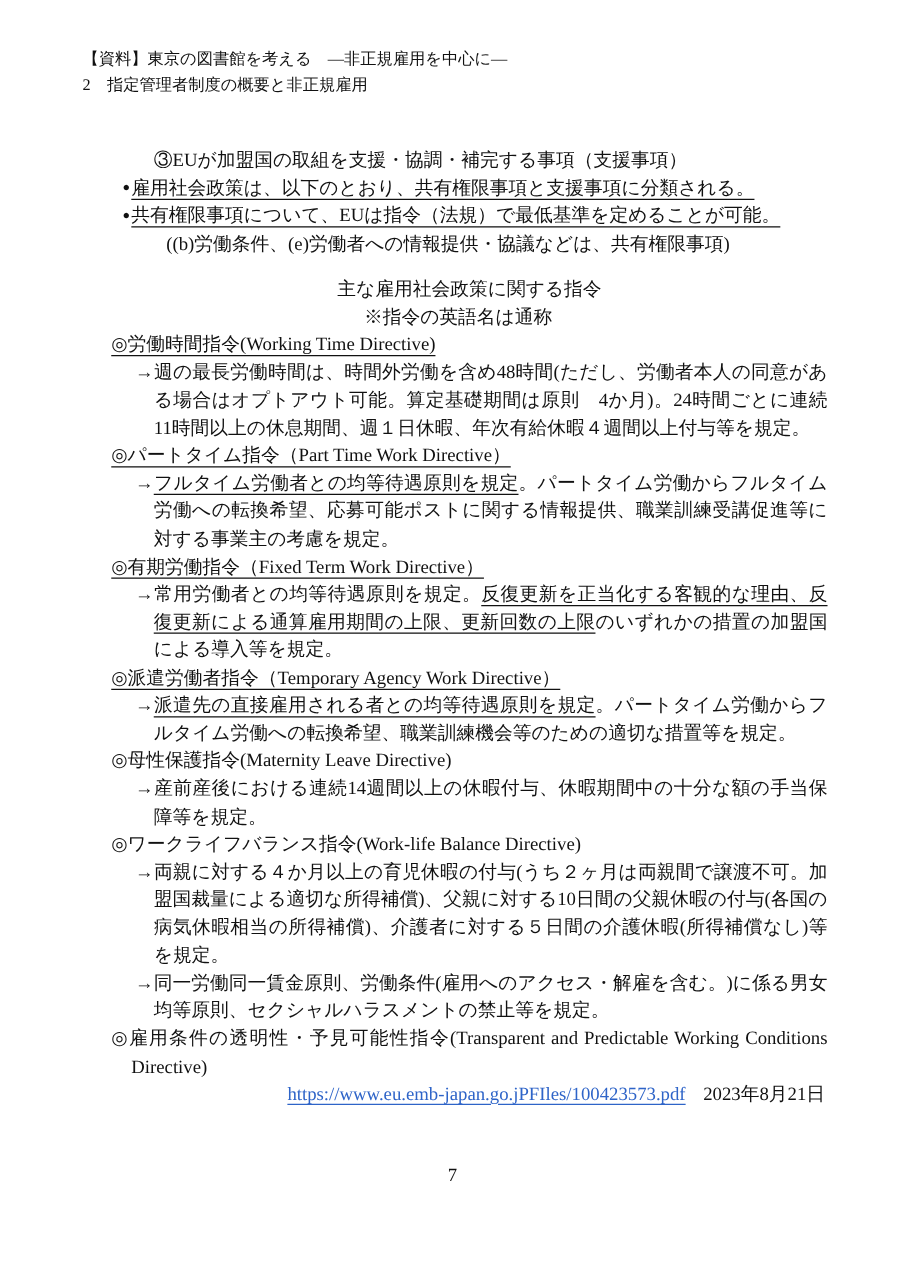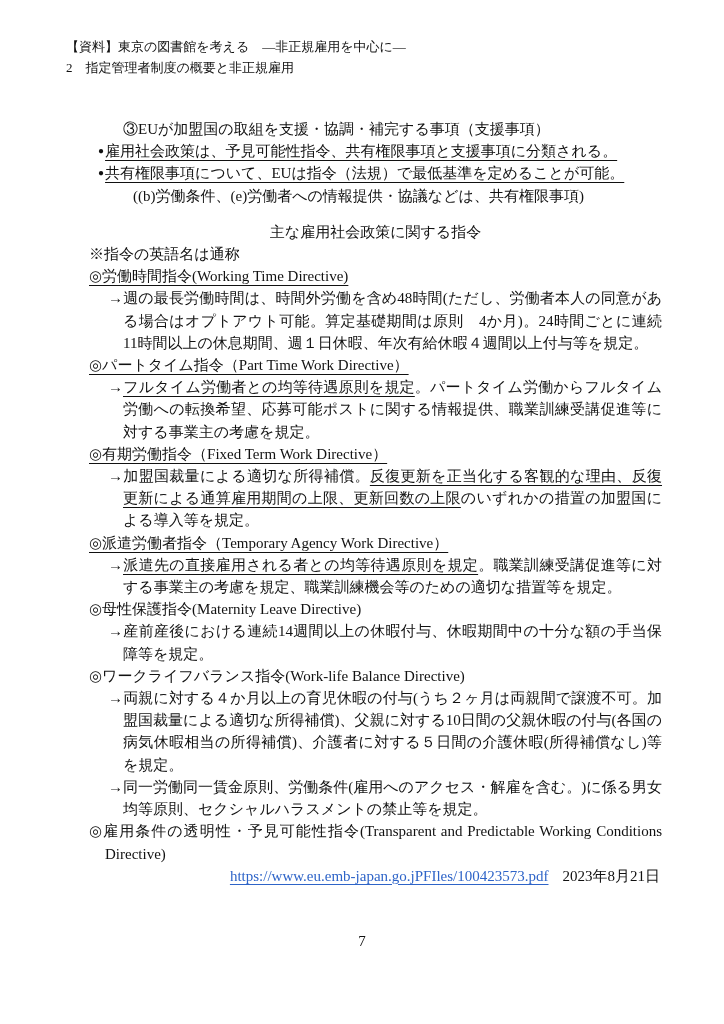--- a/index.html
+++ b/index.html
@@ -42,21 +42,21 @@
     font-size: 10px;
     vertical-align: 2px;
     letter-spacing: 1px;
   }
   .intro-note { padding-left: 44px; }
   .section-title {
     text-align: center;
     margin-top: 14px;
   }
   .section-note {
-    text-align: left;
+    text-align: center;
     padding-right: 18px;
   }
   .directive-heading {
     padding-left: 16px;
     text-indent: -16px;
   }
   .directive-body {
     padding-left: 34px;
     text-indent: -15px;
   }
@@ -87,39 +87,39 @@
 
   <div class="doc-header">
     <div class="hdr-line">【資料】東京の図書館を考える　―非正規雇用を中心に―</div>
     <div class="hdr-line">2　指定管理者制度の概要と非正規雇用</div>
   </div>
 
   <div class="doc-body">
 
     <p class="intro-item">③EUが加盟国の取組を支援・協調・補完する事項（支援事項）</p>
 
-    <p class="bullet-line"><span class="bullet-mark">●</span><span class="u">雇用社会政策は、予見可能性指令、共有権限事項と支援事項に分類される。</span></p>
+    <p class="bullet-line"><span class="bullet-mark">●</span><span class="u">雇用社会政策は、以下のとおり、共有権限事項と支援事項に分類される。</span></p>
 
     <p class="bullet-line"><span class="bullet-mark">●</span><span class="u">共有権限事項について、EUは指令（法規）で最低基準を定めることが可能。</span></p>
 
     <p class="intro-note">((b)労働条件、(e)労働者への情報提供・協議などは、共有権限事項)</p>
 
     <p class="section-title">主な雇用社会政策に関する指令</p>
 
     <p class="section-note">※指令の英語名は通称</p>
 
     <div id="directives">
         <p class="directive-heading u">◎労働時間指令(Working Time Directive)</p>
         <p class="directive-body"><span>→週の最長労働時間は、時間外労働を含め48時間(ただし、労働者本人の同意がある場合はオプトアウト可能。算定基礎期間は原則　4か月)。24時間ごとに連続11時間以上の休息期間、週１日休暇、年次有給休暇４週間以上付与等を規定。</span></p>
         <p class="directive-heading u">◎パートタイム指令（Part Time Work Directive）</p>
         <p class="directive-body"><span>→</span><span class="u">フルタイム労働者との均等待遇原則を規定</span><span>。パートタイム労働からフルタイム労働への転換希望、応募可能ポストに関する情報提供、職業訓練受講促進等に対する事業主の考慮を規定。</span></p>
         <p class="directive-heading u">◎有期労働指令（Fixed Term Work Directive）</p>
-        <p class="directive-body"><span>→加盟国裁量による適切な所得補償。</span><span class="u">反復更新を正当化する客観的な理由、反復更新による通算雇用期間の上限、更新回数の上限</span><span>のいずれかの措置の加盟国による導入等を規定。</span></p>
+        <p class="directive-body"><span>→常用労働者との均等待遇原則を規定。</span><span class="u">反復更新を正当化する客観的な理由、反復更新による通算雇用期間の上限、更新回数の上限</span><span>のいずれかの措置の加盟国による導入等を規定。</span></p>
         <p class="directive-heading u">◎派遣労働者指令（Temporary Agency Work Directive）</p>
-        <p class="directive-body"><span>→</span><span class="u">派遣先の直接雇用される者との均等待遇原則を規定</span><span>。職業訓練受講促進等に対する事業主の考慮を規定、職業訓練機会等のための適切な措置等を規定。</span></p>
+        <p class="directive-body"><span>→</span><span class="u">派遣先の直接雇用される者との均等待遇原則を規定</span><span>。パートタイム労働からフルタイム労働への転換希望、職業訓練機会等のための適切な措置等を規定。</span></p>
         <p class="directive-heading">◎母性保護指令(Maternity Leave Directive)</p>
         <p class="directive-body"><span>→産前産後における連続14週間以上の休暇付与、休暇期間中の十分な額の手当保障等を規定。</span></p>
         <p class="directive-heading">◎ワークライフバランス指令(Work-life Balance Directive)</p>
         <p class="directive-body"><span>→両親に対する４か月以上の育児休暇の付与(うち２ヶ月は両親間で譲渡不可。加盟国裁量による適切な所得補償)、父親に対する10日間の父親休暇の付与(各国の病気休暇相当の所得補償)、介護者に対する５日間の介護休暇(所得補償なし)等を規定。</span></p>
         <p class="directive-body"><span>→同一労働同一賃金原則、労働条件(雇用へのアクセス・解雇を含む。)に係る男女均等原則、セクシャルハラスメントの禁止等を規定。</span></p>
         <p class="directive-heading">◎雇用条件の透明性・予見可能性指令(Transparent and Predictable Working Conditions Directive)</p>
       </div>
 
     <p class="source-line"><a class="source-link" href="#">https://www.eu.emb-japan.go.jPFIles/100423573.pdf</a><span class="source-date">2023年8月21日</span></p>
 

